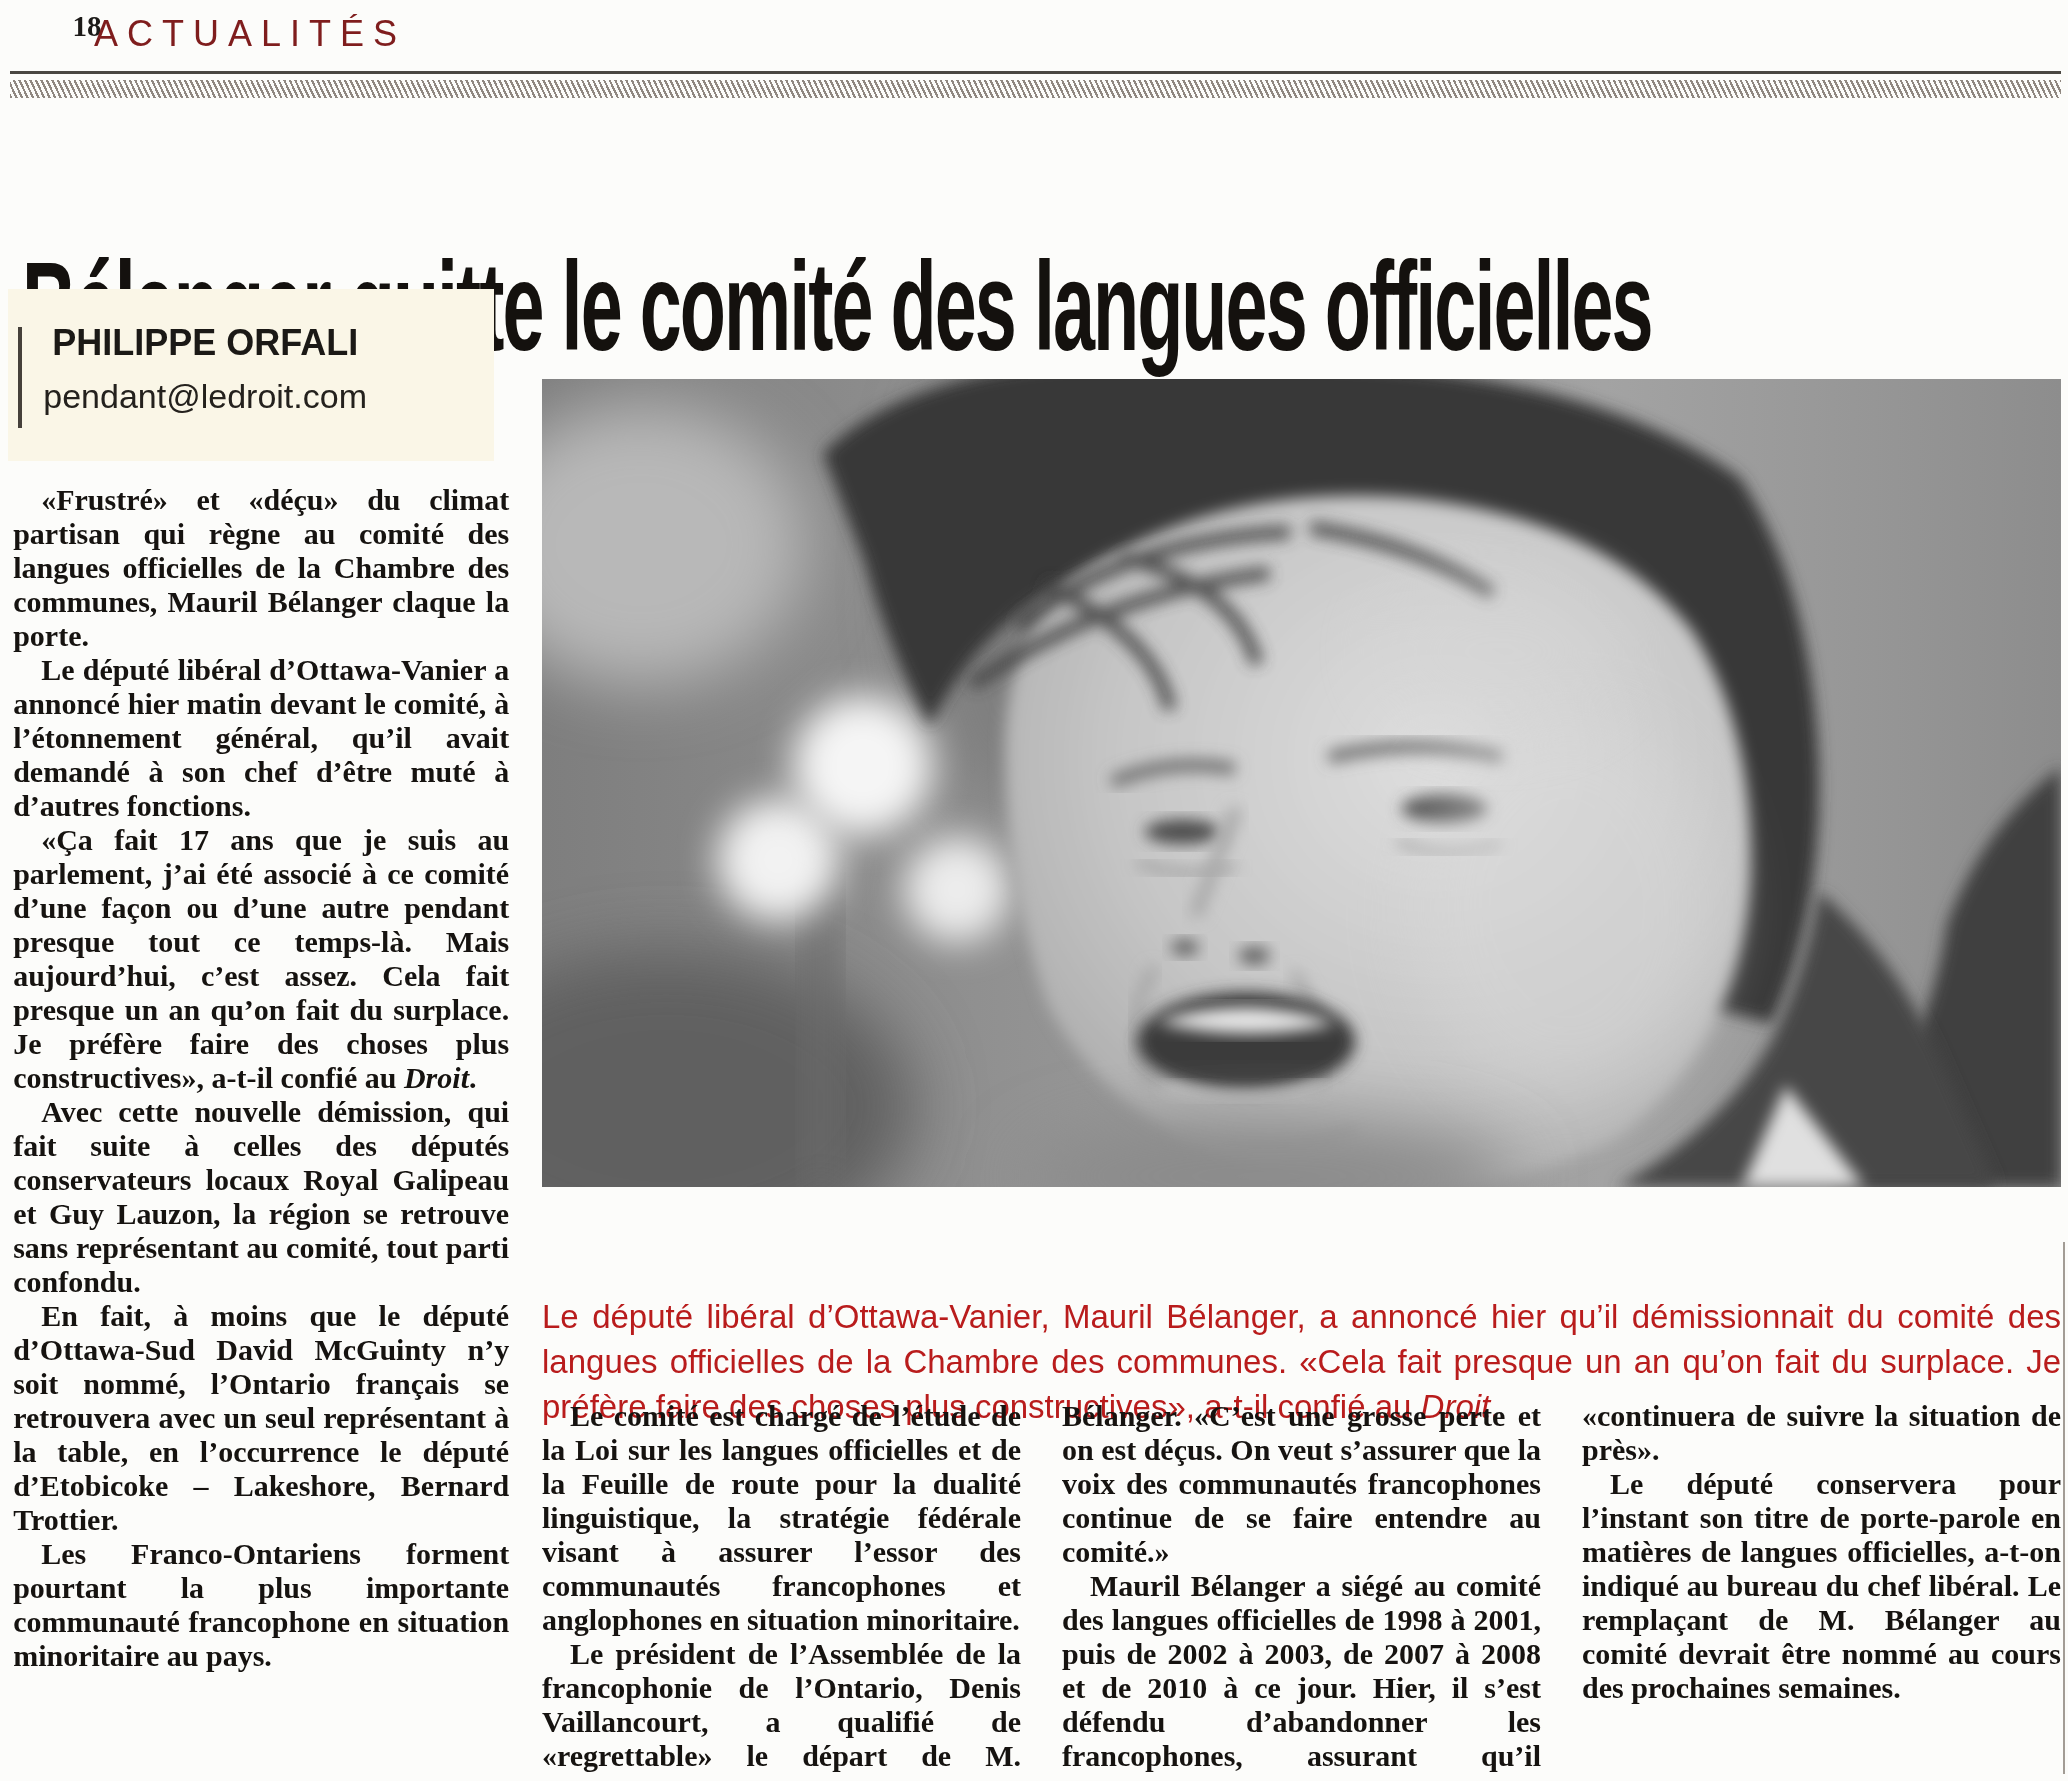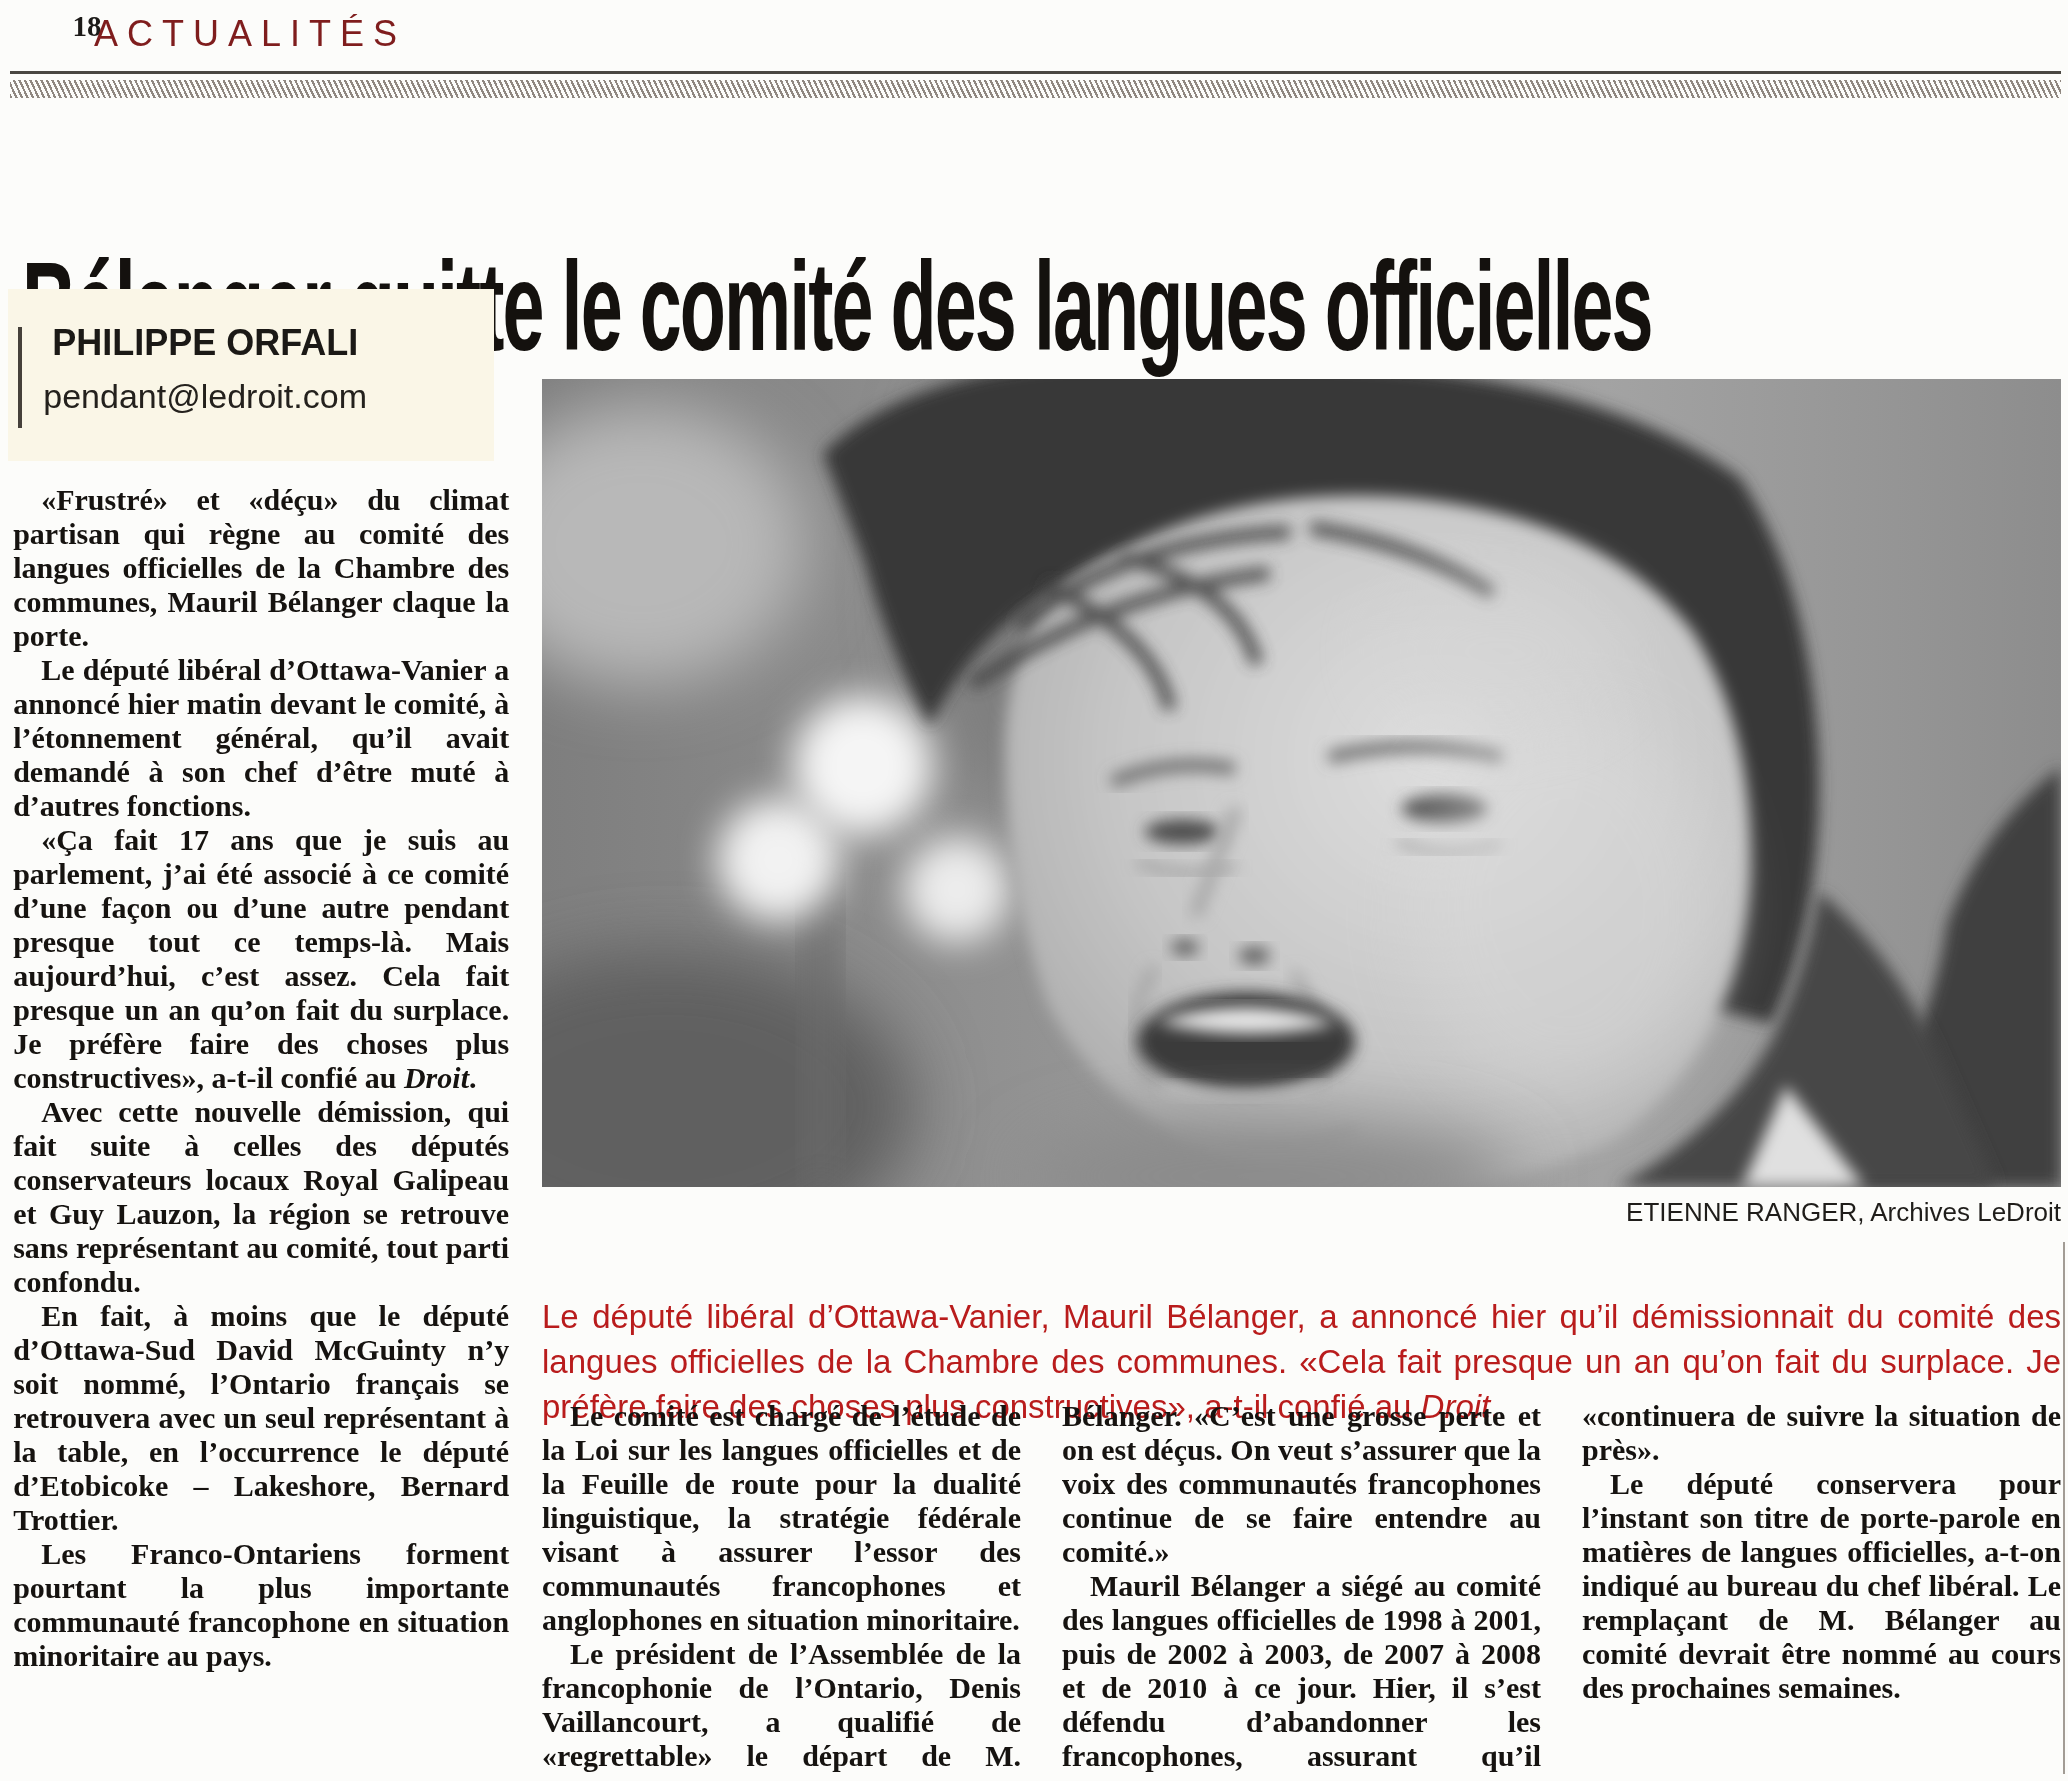--- a/index.html
+++ b/index.html
@@ -168,21 +168,20 @@
       <path d="M765,905 Q872,952 985,908" stroke="#a6a6a6" stroke-width="10" fill="none" filter="url(#b3)"></path>
       <ellipse cx="1240" cy="640" rx="190" ry="235" fill="#dadada" opacity=".45" filter="url(#b2)"></ellipse>
       <ellipse cx="1160" cy="330" rx="150" ry="95" fill="#d6d6d6" opacity=".4" filter="url(#b2)"></ellipse>
       <ellipse cx="880" cy="965" rx="300" ry="70" fill="#8b8b8b" filter="url(#b2)"></ellipse>
       <path d="M1838,470 L1838,978 L1560,978 Q1680,810 1700,660 Q1745,540 1838,470 Z" fill="#3f3f3f" filter="url(#b3)"></path>
       <path d="M1545,620 Q1640,700 1695,830 L1760,978 L1300,978 Q1430,905 1488,800 Q1530,715 1545,620 Z" fill="#464646" filter="url(#b3)"></path>
       <path d="M1505,855 L1600,978 L1452,978 Z" fill="#e0e0e0" filter="url(#b3)"></path>
     </svg>
   </figure>
 
-  <div class="photo-credit">ETIENNE RANGER, Archives LeDroit</div>
   <div class="photo-caption">
       <p><span>Le député libéral d’Ottawa-Vanier, Mauril Bélanger, a annoncé hier qu’il démissionnait du comité des langues officielles de la Chambre des communes. «Cela fait presque un an qu’on fait du surplace. Je préfère faire des choses plus constructives», a-t-il confié au </span><em>Droit</em><span>.</span></p>
     </div>
 
   <div class="bottom-columns">
       <p><span>Le comité est chargé de l’étude de la Loi sur les langues officielles et de la Feuille de route pour la dualité linguistique, la stratégie fédérale visant à assurer l’essor des communautés francophones et anglophones en situation minoritaire.</span></p>
       <p><span>Le président de l’Assemblée de la francophonie de l’Ontario, Denis Vaillancourt, a qualifié de «regrettable» le départ de M. Bélanger. «C’est une grosse perte et on est déçus. On veut s’assurer que la voix des communautés francophones continue de se faire entendre au comité.»</span></p>
       <p><span>Mauril Bélanger a siégé au comité des langues officielles de 1998 à 2001, puis de 2002 à 2003, de 2007 à 2008 et de 2010 à ce jour. Hier, il s’est défendu d’abandonner les francophones, assurant qu’il «continuera de suivre la situation de près».</span></p>
       <p><span>Le député conservera pour l’instant son titre de porte-parole en matières de langues officielles, a-t-on indiqué au bureau du chef libéral. Le remplaçant de M. Bélanger au comité devrait être nommé au cours des prochaines semaines.</span></p>
     </div>

